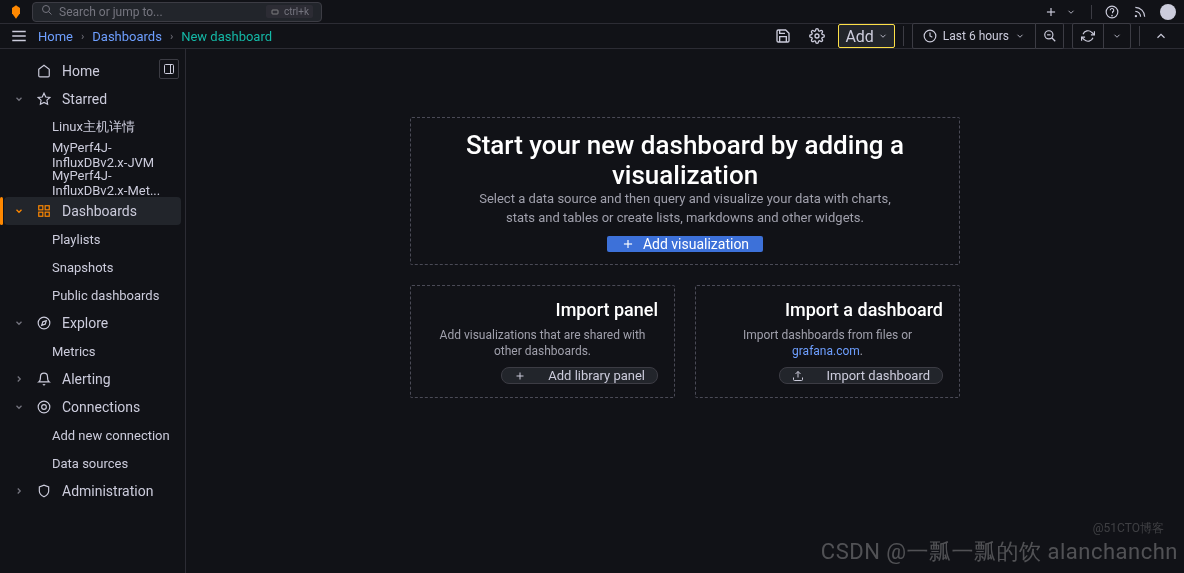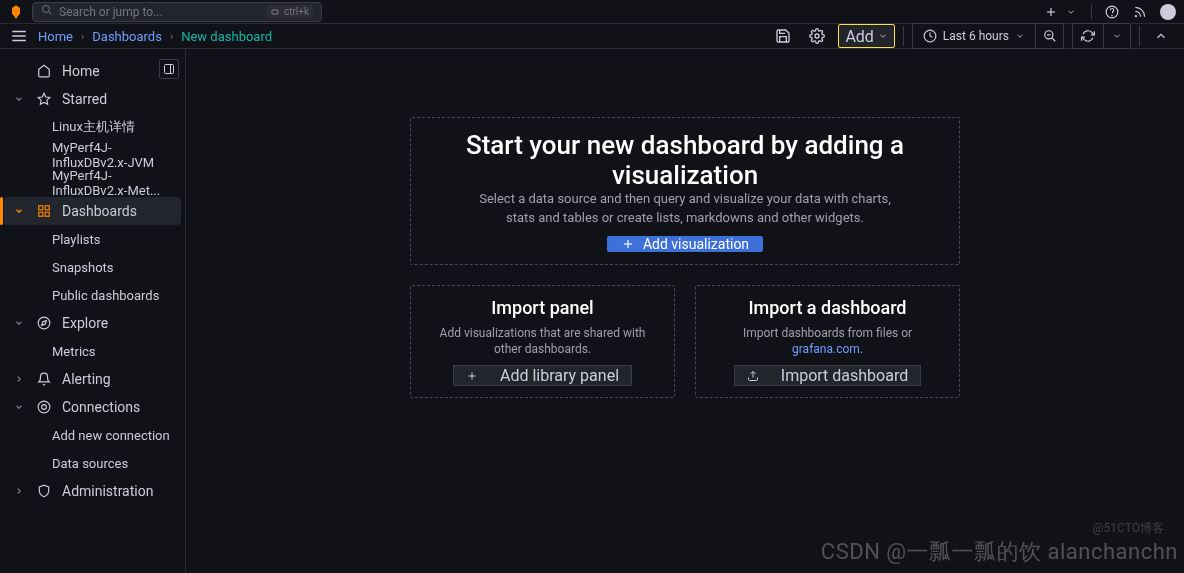--- a/index.html
+++ b/index.html
@@ -46,24 +46,24 @@
 .side-item.active::before { content: ''; position: absolute; left: 0; width: 3px; height: 28px; background: #ff8800; border-radius: 2px; }
 .undock { position: absolute; top: 10px; right: 6px; width: 20px; height: 20px; display: flex; align-items: center; justify-content: center; cursor: pointer; color: #ccccdc; border: 1px solid #3c3c44; border-radius: 2px; }
 
 .main { flex: 1; padding: 10px; position: relative; background: #111217; }
 .card { border: 1px dashed #4a4a56; border-radius: 2px; }
 .card-big { width: 550px; height: 148px; margin: 58px auto 20px; display: flex; flex-direction: column; align-items: center; justify-content: center; padding: 20px; }
 .card-big h1 { font-size: 26px; font-weight: 500; color: #fff; text-align: center; }
 .card-big p { font-size: 13px; color: #a0a0ac; text-align: center; line-height: 1.4; max-width: 440px; }
 .btn-primary { background: #3d71d9; color: #fff; border: none; border-radius: 2px; height: 30px; padding: 0 14px; display: flex; align-items: center; gap: 8px; font-size: 14px; cursor: pointer; margin-top: 9px; }
 .btn-primary svg { stroke: #fff; }
-.btn-secondary { background: #22252b; border: 1px solid #3c3c44; color: #ccccdc; border-radius: 0; height: 28px; padding: 0 12px; display: flex; align-items: center; gap: 22px; font-size: 16px; cursor: pointer; }
+.btn-secondary { background: #22252b; border: 1px solid #3c3c44; color: #ccccdc; border-radius: 8px; height: 28px; padding: 0 12px; display: flex; align-items: center; gap: 22px; font-size: 13px; cursor: pointer; }
 
 .card-row { display: flex; gap: 20px; justify-content: center; }
-.card-small { width: 265px; height: 113px; display: flex; flex-direction: column; align-items: center; justify-content: center; gap: 8px; padding: 16px; }
+.card-small { width: 265px; height: 113px; display: flex; flex-direction: column; align-items: flex-end; justify-content: center; gap: 8px; padding: 16px; }
 .card-small h2 { font-size: 18px; font-weight: 500; color: #fff; }
 .card-small p { font-size: 12px; color: #a0a0ac; text-align: center; line-height: 1.3; }
 .card-small a { color: #6e9fff; text-decoration: none; }
 
 .watermark { position: absolute; bottom: 6px; right: 6px; font-size: 22px; color: rgba(200,200,200,0.35); font-weight: 400; letter-spacing: 0.5px; pointer-events: none; }
 .watermark2 { position: absolute; bottom: 6px; right: 20px; font-size: 12px; color: rgba(200,200,200,0.25); pointer-events: none; }
 
 svg { flex-shrink: 0; }
 </style>
 </head>

